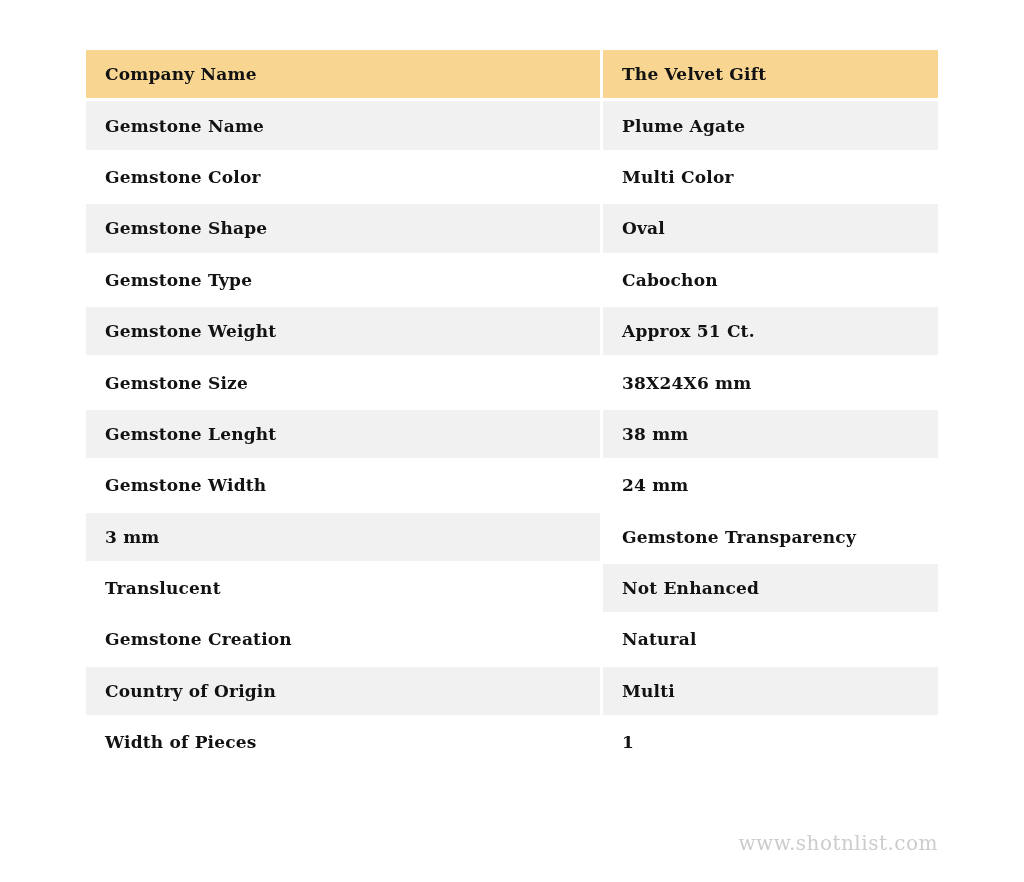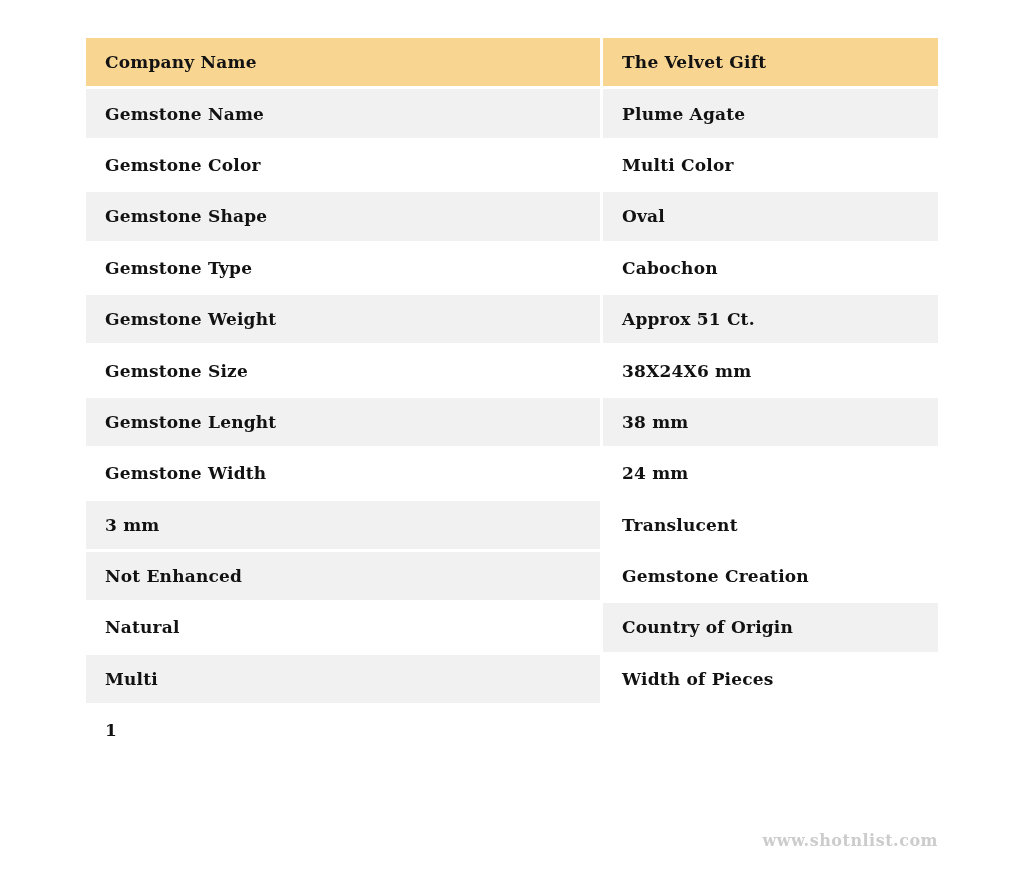--- a/index.html
+++ b/index.html
@@ -19,21 +19,21 @@
   }
   .page {
     position: relative;
     width: 1024px;
     height: 882px;
     background: #ffffff;
   }
   .spec-table {
     position: absolute;
     left: 86px;
-    top: 38px;
+    top: 50px;
     width: 852px;
     display: grid;
     grid-template-columns: 514px 335px;
     gap: 3px;
     grid-auto-rows: 48.4px;
   }
   .cell {
     display: flex;
     align-items: center;
     padding-left: 19px;
@@ -45,22 +45,22 @@
     letter-spacing: 0.2px;
     white-space: nowrap;
     overflow: hidden;
   }
   .cell.header { background: var(--header-bg); }
   .cell.shade  { background: var(--alt-row-bg); }
   .watermark {
     position: absolute;
     right: 86px;
     top: 831px;
-    font-size: 16px;
-    font-weight: bold;
+    font-size: 20px;
+    font-weight: normal;
     color: var(--watermark-text);
     letter-spacing: 0.5px;
   }
 </style>
 </head>
 <body>
 
 <div class="page">
 
   <div class="spec-table">
@@ -86,20 +86,21 @@
     <div class="cell">38X24X6 mm</div>
 
     <div class="cell shade">Gemstone Lenght</div>
     <div class="cell shade">38 mm</div>
 
     <div class="cell">Gemstone Width</div>
     <div class="cell">24 mm</div>
 
     <div class="cell shade">3 mm</div>
 
+    <div class="cell">Gemstone Transparency</div>
     <div class="cell">Translucent</div>
 
     <div class="cell shade">Not Enhanced</div>
 
     <div class="cell">Gemstone Creation</div>
     <div class="cell">Natural</div>
 
     <div class="cell shade">Country of Origin</div>
     <div class="cell shade">Multi</div>
 

